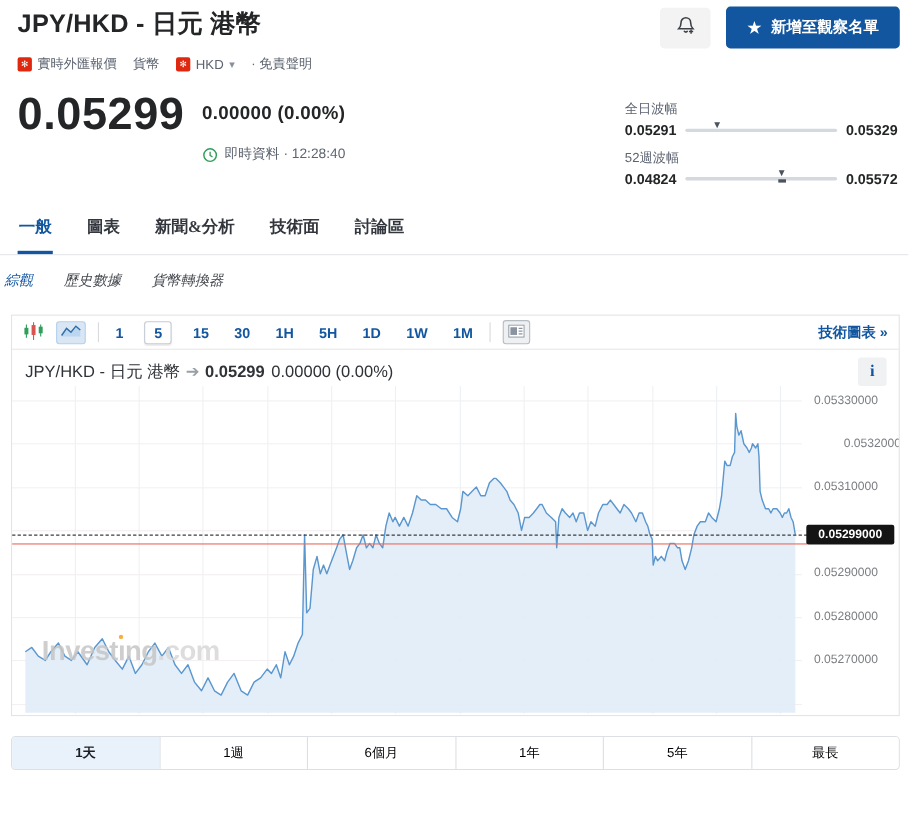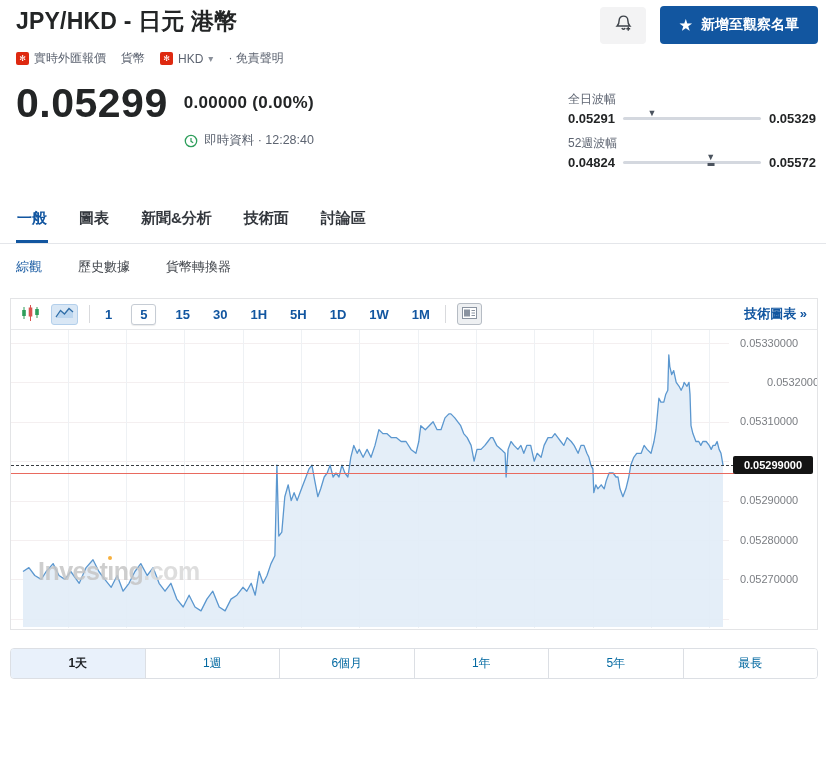--- a/index.html
+++ b/index.html
@@ -31,24 +31,24 @@
 
   .ranges { width:248px; margin-top:10px; }
   .range-block + .range-block { margin-top:9px; }
   .range-label { font-size:12px; color:#5d6471; margin-bottom:3px; }
   .range-row { display:flex; align-items:center; gap:8px; }
   .range-num { font-size:13px; font-weight:bold; color:#232526; white-space:nowrap; }
   .range-bar { position:relative; flex:1; height:3px; background:#d4d8df; border-radius:2px; }
   .range-thumb { position:absolute; top:-8px; transform:translateX(-50%); color:#4b535e; font-size:9px; line-height:1; }
   .range-thumb.with-base::after { content:""; display:block; width:7px; height:3px; background:#4b535e; margin:1px auto 0; }
 
-  .tabs { display:flex; gap:30px; padding:0 16px; margin-top:39px; border-bottom:1px solid #e4e6ea; }
+  .tabs { display:flex; gap:30px; padding:0 16px; margin-top:27px; border-bottom:1px solid #e4e6ea;font-family:Liberation Serif, serif; }
   .tab { font-size:15px; font-weight:bold; color:#33373d; padding:0 1px 12px; cursor:pointer; border-bottom:3px solid transparent; }
   .tab.active { color:#1256a0; border-bottom-color:#1256a0; }
-  .subtabs { display:flex; gap:36px; padding:14px 16px 13px; }
+  .subtabs { display:flex; gap:28px; padding:14px 4px 13px;font-style:italic; }
   .subtab { font-size:13px; color:#45494f; cursor:pointer; }
   .subtab.active { color:#1256a0; }
 
   .chart-widget { margin:9px 8px 0 10px; border:1px solid #e3e4e6; background:#fff; }
   .chart-toolbar { height:31px; display:flex; align-items:center; gap:11px; padding:0 10px; border-bottom:1px solid #e7e8ea; }
   .tb-icon-btn { background:none; border:none; cursor:pointer; display:flex; align-items:center; padding:0; }
   .area-btn { width:27px; height:21px; background:#d9e7f5; border:1px solid #b3cfeb; border-radius:3px;
               display:flex; align-items:center; justify-content:center; cursor:pointer; }
   .vdiv { width:1px; height:18px; background:#d9dadd; }
   .intervals { display:flex; align-items:center; gap:15px; }
@@ -79,21 +79,21 @@
   .watermark { position:absolute; left:27px; top:227px; font-size:25px; font-weight:bold; color:#c6c6c6;
                letter-spacing:-.5px; opacity:.85; }
   .wm-ii { position:relative; }
   .wm-ii i { position:absolute; left:1px; top:-1px; width:4px; height:4px; background:#f6a21d; border-radius:50%; }
   .wm-com { color:#d8d8d8; font-weight:bold; }
 
   .xaxis { position:relative; height:27px; border-top:1px solid #e6e7e9; }
   .xlabel { position:absolute; top:7px; width:44px; margin-left:-22px; text-align:center; font-size:11px; color:#7a7d82; }
 
   .range-buttons { display:flex; height:31px; margin:18px 8px 0 10px; border:1px solid #dcdfe4; border-radius:4px; overflow:hidden; }
-  .range-btn { flex:1; display:flex; align-items:center; justify-content:center; font-size:12px; color:#0369a1;
+  .range-btn { flex:1; display:flex; align-items:center; justify-content:center; font-size:12px; color:#000000;
                background:#fff; cursor:pointer; border:none; border-left:1px solid #dcdfe4; font-family:"Liberation Sans", sans-serif; }
   .range-btn:first-child { border-left:none; }
   .range-btn.active { background:#e9f1fb; color:#1b1e22; font-weight:bold; }
 </style>
 </head>
 <body>
 
 <div class="header-row">
   <h1 class="page-title">JPY/HKD - 日元 港幣</h1>
   <div class="header-actions">
@@ -228,20 +228,24 @@
           <line x1="9.5" y1="3.5" x2="13" y2="3.5" stroke="#8a93a0"></line>
           <line x1="9.5" y1="6" x2="13" y2="6" stroke="#8a93a0"></line>
           <line x1="9.5" y1="8.5" x2="13" y2="8.5" stroke="#8a93a0"></line>
         </svg>
       </span>
     </button>
     <span class="tb-spacer"></span>
     <a class="tech-link">技術圖表 »</a>
   </div>
 
+  <div class="chart-legend">
+    <span>JPY/HKD - 日元 港幣</span><span class="legend-arrow">➔</span><span class="legend-price">0.05299</span><span class="legend-change">0.00000 (0.00%)</span>
+    <button class="info-btn">i</button>
+  </div>
 
   <div class="plot" id="plot">
       <div class="hgrid" style="top: 288.8px;"></div>
       <div class="hgrid" style="top: 249.4px;"></div>
       <div class="hgrid" style="top: 210px;"></div>
       <div class="hgrid" style="top: 170.6px;"></div>
       <div class="hgrid" style="top: 131.2px;"></div>
       <div class="hgrid" style="top: 91.8px;"></div>
       <div class="hgrid" style="top: 52.4px;"></div>
       <div class="hgrid" style="top: 13px;"></div>

